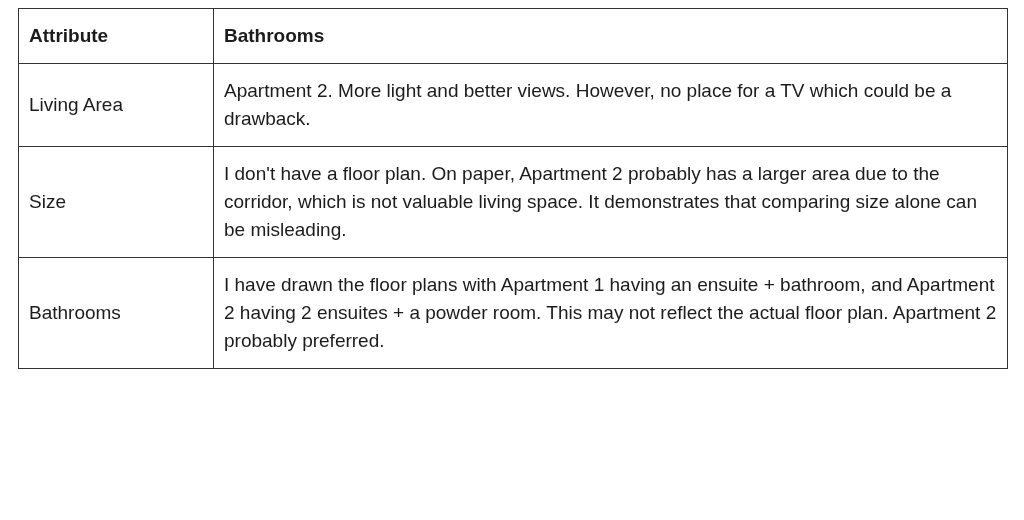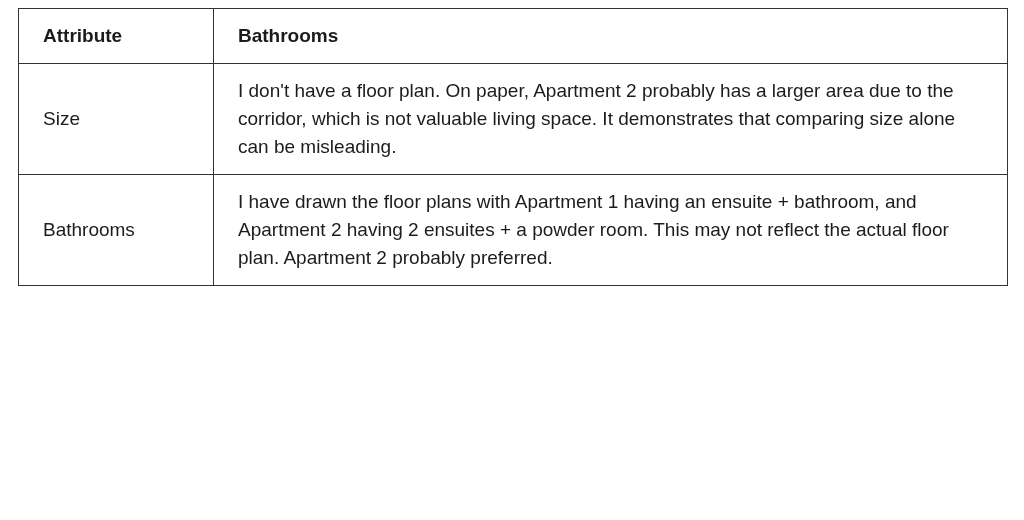--- a/index.html
+++ b/index.html
@@ -20,21 +20,21 @@
   table.comparison {
     width: 100%;
     border-collapse: collapse;
     table-layout: fixed;
     background: #ffffff;
   }
   table.comparison td, table.comparison th {
     border: 1px solid #333333;
     font-size: 19px;
     line-height: 28px;
-    padding: 13px 24px;
+    padding: 13px 10px;
     vertical-align: middle;
     text-align: left;
     font-weight: normal;
     word-wrap: break-word;
   }
   table.comparison th {
     font-weight: bold;
   }
   col.attr-col  { width: 195px; }
   col.pref-col  { width: auto; }
@@ -49,20 +49,24 @@
       <col class="pref-col">
     </colgroup>
     <thead>
       <tr>
         <th>Attribute</th>
         <th>Bathrooms</th>
       </tr>
     </thead>
     <tbody>
       <tr>
+        <td>Living Area</td>
+        <td>Apartment 2. More light and better views. However, no place for a TV which could be a drawback.</td>
+      </tr>
+      <tr>
         <td>Size</td>
         <td>I don't have a floor plan. On paper, Apartment 2 probably has a larger area due to the corridor, which is not valuable living space. It demonstrates that comparing size alone can be misleading.</td>
       </tr>
       <tr>
         <td>Bathrooms</td>
         <td>I have drawn the floor plans with Apartment 1 having an ensuite + bathroom, and Apartment 2 having 2 ensuites + a powder room. This may not reflect the actual floor plan. Apartment 2 probably preferred.</td>
       </tr>
     </tbody>
   </table>
 </div>

